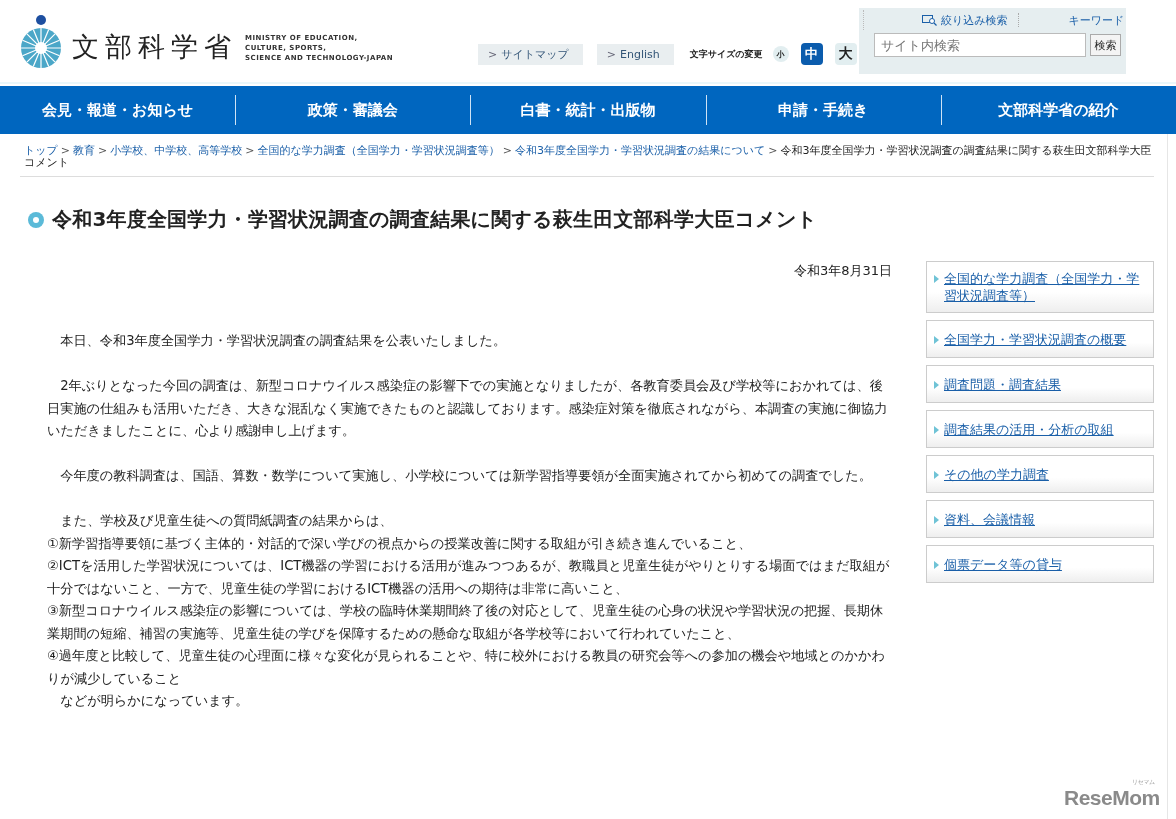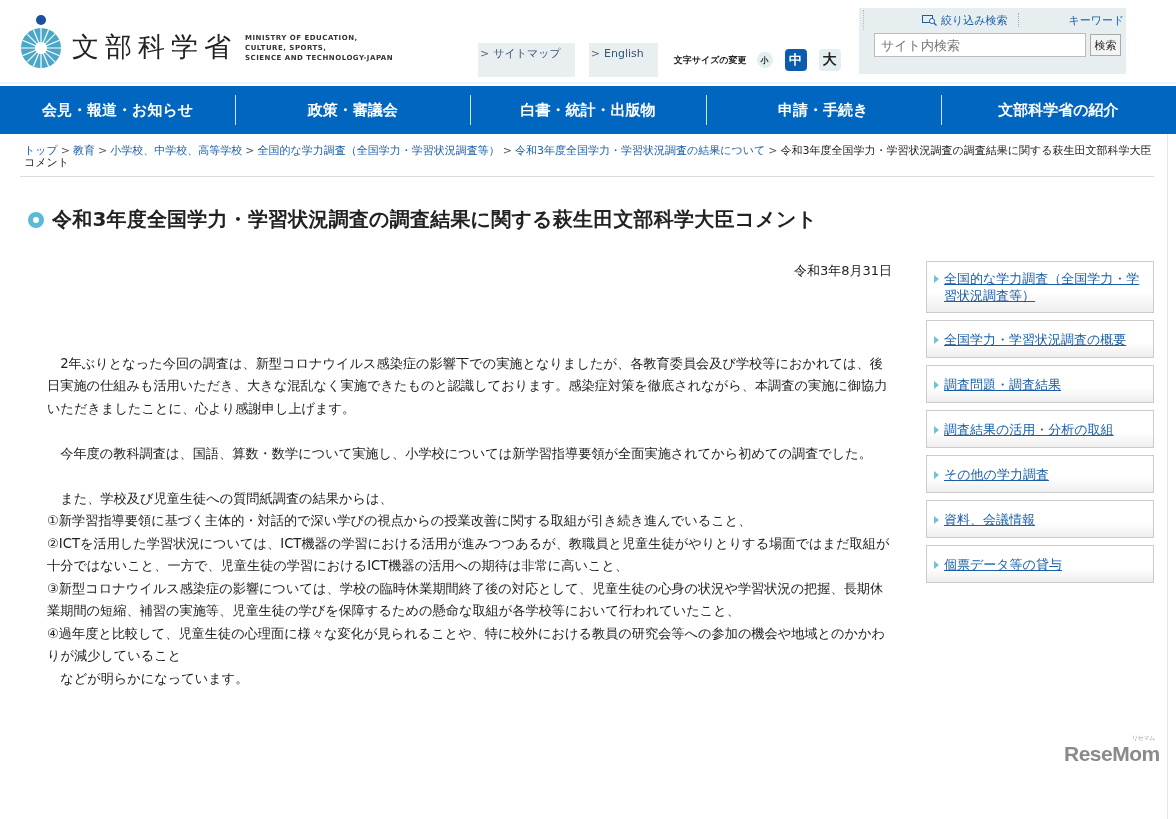--- a/index.html
+++ b/index.html
@@ -7,21 +7,21 @@
   body { font-family: "DejaVu Sans", "Liberation Sans", sans-serif; color: #222; position: relative; }
 
   
   .header { position: absolute; left: 0; top: 0; width: 1176px; height: 84px; background: #fff; border-bottom: 2px solid #eaf7fb; }
   .logo { position: absolute; left: 18px; top: 14px; display: flex; align-items: center; }
   .logo-mark { width: 46px; height: 56px; position: relative; }
   .logo-title { font-family: "DejaVu Serif", serif; font-size: 27px; letter-spacing: 6px; color: #222; margin-left: 8px; margin-top: 10px; }
   .logo-en { font-size: 7px; line-height: 10px; font-weight: bold; color: #333; margin-left: 8px; margin-top: 12px; letter-spacing: 0.5px; }
 
   .util-links { position: absolute; left: 478px; top: 43px; display: flex; align-items: center; }
-  .util-btn { background: #e9eef0; color: #336; font-size: 11px; height: 34px; line-height: 21px; padding: 0 14px 0 2px; margin-right: 14px; color: #335577; cursor: pointer; }
+  .util-btn { background: #e9eef0; color: #336; font-size: 11px; height: 21px; line-height: 21px; padding: 0 14px 0 10px; margin-right: 14px; color: #335577; cursor: pointer; }
   .util-btn .chev { color: #667; margin-right: 4px; }
   .fontsize-label { font-size: 9px; font-weight: bold; color: #222; margin-left: 2px; margin-right: 10px; }
   .fs-btn { width: 18px; height: 18px; border-radius: 4px; font-size: 10px; font-weight: bold; display: inline-flex; align-items: center; justify-content: center; margin-right: 12px; cursor: pointer; }
   .fs-small { background: #e2eef0; color: #222; width: 16px; height: 16px; border-radius: 8px; font-size: 8px; }
   .fs-mid { background: #0b5cad; color: #fff; width: 22px; height: 22px; font-size: 13px; }
   .fs-large { background: #e2eef0; color: #222; width: 22px; height: 22px; font-size: 14px; }
 
   .search-box { position: absolute; left: 859px; top: 8px; width: 267px; height: 66px; background: #e6eef0; }
   .search-tabs { display: flex; align-items: center; height: 20px; padding-left: 18px; font-size: 11px; color: #1a5fa8; border-left: 1px dotted #bbb; margin-left: 4px; margin-top: 2px; }
   .search-tab { cursor: pointer; display: flex; align-items: center; padding-left: 40px; }
@@ -55,21 +55,21 @@
   .indent { text-indent: 1em; }
 
   
   .sidenav { position: absolute; left: 926px; top: 261px; width: 228px; }
   .side-item { border: 1px solid #ccc; background: linear-gradient(#ffffff 60%, #eeeeee); margin-bottom: 7px; padding: 8px 10px 8px 17px; position: relative; cursor: pointer; min-height: 38px; display: flex; align-items: center; }
   .side-item .tri { position: absolute; left: 7px; top: 15px; width: 0; height: 0; border-top: 4px solid transparent; border-bottom: 4px solid transparent; border-left: 5px solid #6fc3d6; }
   .side-item.tall .tri { top: 13px; }
   .side-link { color: #1a5fa8; text-decoration: underline; font-size: 13px; line-height: 17px; }
 
   
-  .watermark { position: absolute; left: 1064px; top: 742px; font-size: 21px; font-weight: bold; color: #8a8a8a; font-family: "Liberation Sans", sans-serif; letter-spacing: -0.5px; text-align: center; }
+  .watermark { position: absolute; left: 1064px; top: 786px; font-size: 21px; font-weight: bold; color: #8a8a8a; font-family: "Liberation Sans", sans-serif; letter-spacing: -0.5px; text-align: center; }
   .watermark small { position: absolute; left: 68px; top: -8px; font-size: 6px; color: #999; font-weight: normal; }
 </style>
 </head>
 <body>
 
 <div class="header">
   <div class="logo">
     <div class="logo-mark">
       <svg width="46" height="56" viewBox="0 0 46 56">
         <circle cx="23" cy="6" r="5" fill="#1d4fa0"></circle>
@@ -141,20 +141,21 @@
 <div class="right-rule"></div>
 
 <div class="page-title">
   <span class="title-dot"></span>
   <h1 class="title-text">令和3年度全国学力・学習状況調査の調査結果に関する萩生田文部科学大臣コメント</h1>
 </div>
 
 <div class="date">令和3年8月31日</div>
 
 <div class="content">
+  <p class="indent">本日、令和3年度全国学力・学習状況調査の調査結果を公表いたしました。</p>
   <div class="gap"></div>
   <p class="indent">2年ぶりとなった今回の調査は、新型コロナウイルス感染症の影響下での実施となりましたが、各教育委員会及び学校等におかれては、後日実施の仕組みも活用いただき、大きな混乱なく実施できたものと認識しております。感染症対策を徹底されながら、本調査の実施に御協力いただきましたことに、心より感謝申し上げます。</p>
   <div class="gap"></div>
   <p class="indent">今年度の教科調査は、国語、算数・数学について実施し、小学校については新学習指導要領が全面実施されてから初めての調査でした。</p>
   <div class="gap"></div>
   <p class="indent">また、学校及び児童生徒への質問紙調査の結果からは、</p>
   <p>①新学習指導要領に基づく主体的・対話的で深い学びの視点からの授業改善に関する取組が引き続き進んでいること、</p>
   <p>②ICTを活用した学習状況については、ICT機器の学習における活用が進みつつあるが、教職員と児童生徒がやりとりする場面ではまだ取組が十分ではないこと、一方で、児童生徒の学習におけるICT機器の活用への期待は非常に高いこと、</p>
   <p>③新型コロナウイルス感染症の影響については、学校の臨時休業期間終了後の対応として、児童生徒の心身の状況や学習状況の把握、長期休業期間の短縮、補習の実施等、児童生徒の学びを保障するための懸命な取組が各学校等において行われていたこと、</p>
   <p>④過年度と比較して、児童生徒の心理面に様々な変化が見られることや、特に校外における教員の研究会等への参加の機会や地域とのかかわりが減少していること</p>

